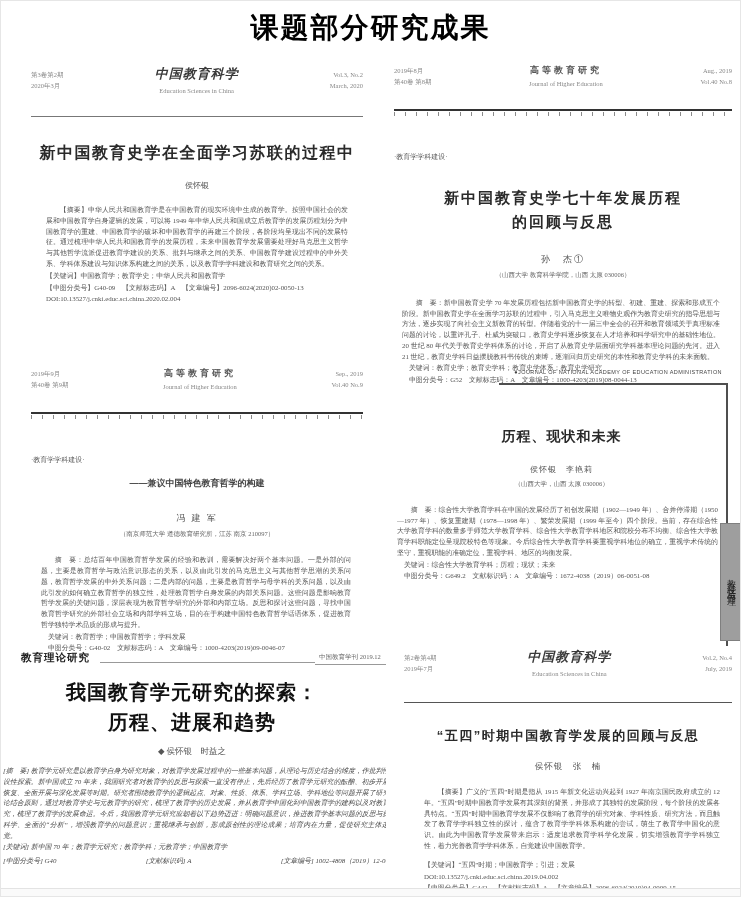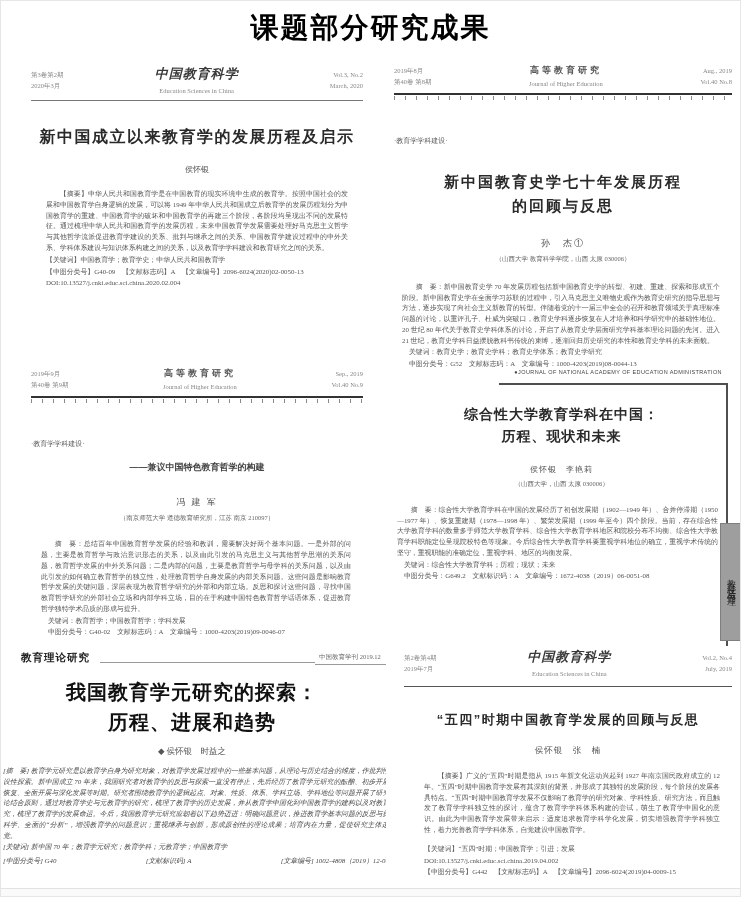--- a/index.html
+++ b/index.html
@@ -15,21 +15,21 @@
   }
   .paper { position:absolute; }
   .paper-a { left:30px;  top:62px;  width:332px; }
   .paper-b { left:393px; top:62px;  width:338px; }
   .paper-c { left:30px;  top:365px; width:332px; }
   .paper-d { left:390px; top:368px; width:341px; height:277px; }
   .paper-e { left:0;     top:645px; width:455px; height:245px; overflow:hidden; z-index:1; }
   .paper-f { left:385px; top:645px; width:356px; height:245px; background:#fff; z-index:2; }
 
   
-  .jheader { display:flex; justify-content:space-between; align-items:center; padding-bottom:4px; }
+  .jheader { display:flex; justify-content:space-between; align-items:center; padding-bottom:20px; }
   .rule-thin  { border-bottom:1.2px solid #777; }
   .rule-thick { border-bottom:2.5px solid #333; }
   .jh-col { font-size:6.5px; color:#888; line-height:1.7; }
   .jh-col.left  { text-align:left; }
   .jh-col.right { text-align:right; }
   .jh-col.center{ text-align:center; }
   .jname-script { font-size:13px; font-weight:bold; font-style:italic; color:#3a3a3a; letter-spacing:1px; }
   .jname-song   { font-size:9px; font-weight:bold; color:#555; letter-spacing:3px; }
   .jh-en { font-size:6.5px; color:#888; }
   .ticks { height:4px; margin-top:1px;
@@ -115,21 +115,21 @@
       </div>
       <div class="jh-col center">
         <div class="jname-script">中国教育科学</div>
         <div class="jh-en">Education Sciences in China</div>
       </div>
       <div class="jh-col right">
         <div>Vol.3, No.2</div>
         <div>March, 2020</div>
       </div>
     </div>
-    <h2 class="p-title title-a">新中国成立以来教育学的发展历程及启示</h2>
+    <h2 class="p-title title-a">新中国教育史学在全面学习苏联的过程中</h2>
     <div class="authors author-a">侯怀银</div>
     <div class="abs abs-a">
       <p class="ind2">【摘要】中华人民共和国教育学是在中国教育的现实环境中生成的教育学。按照中国社会的发展和中国教育学自身逻辑的发展，可以将 1949 年中华人民共和国成立后教育学的发展历程划分为中国教育学的重建、中国教育学的破坏和中国教育学的再建三个阶段，各阶段均呈现出不同的发展特征。通过梳理中华人民共和国教育学的发展历程，未来中国教育学发展需要处理好马克思主义哲学与其他哲学流派促进教育学建设的关系、批判与继承之间的关系、中国教育学建设过程中的中外关系、学科体系建设与知识体系构建之间的关系，以及教育学学科建设和教育研究之间的关系。</p>
       <p>【关键词】中国教育学；教育学史；中华人民共和国教育学</p>
       <p>【中图分类号】G40-09　【文献标志码】A　【文章编号】2096-6024(2020)02-0050-13</p>
       <p>DOI:10.13527/j.cnki.educ.sci.china.2020.02.004</p>
     </div>
   </section>
 
   <section class="paper paper-b">
@@ -183,21 +183,21 @@
       <p class="ind2">摘　要：总结百年中国教育哲学发展的经验和教训，需要解决好两个基本问题。一是外部的问题，主要是教育哲学与政治意识形态的关系，以及由此引发的马克思主义与其他哲学思潮的关系问题，教育哲学发展的中外关系问题；二是内部的问题，主要是教育哲学与母学科的关系问题，以及由此引发的如何确立教育哲学的独立性，处理教育哲学自身发展的内部关系问题。这些问题是影响教育哲学发展的关键问题，深层表现为教育哲学研究的外部和内部立场。反思和探讨这些问题，寻找中国教育哲学研究的外部社会立场和内部学科立场，目的在于构建中国特色教育哲学话语体系，促进教育哲学独特学术品质的形成与提升。</p>
       <p class="ind1">关键词：教育哲学；中国教育哲学；学科发展</p>
       <p class="ind1">中图分类号：G40-02　文献标志码：A　文章编号：1000-4203(2019)09-0046-07</p>
     </div>
   </section>
 
   <section class="paper paper-d">
     <div class="d-journal-line">●JOURNAL OF NATIONAL ACADEMY OF EDUCATION ADMINISTRATION</div>
     <div class="dbox-top"></div>
     <div class="dbox-right"></div>
-    <h2 class="p-title title-d"><span>综合性大学教育学科在中国：</span><br><span>历程、现状和未来</span></h2>
+    <h2 class="p-title title-d"><br><span>历程、现状和未来</span></h2>
     <div class="authors author-d">侯怀银　李艳莉</div>
     <div class="affil">（山西大学，山西 太原 030006）</div>
     <div class="abs abs-d">
       <p class="ind2">摘　要：综合性大学教育学科在中国的发展经历了初创发展期（1902—1949 年）、合并停滞期（1950—1977 年）、恢复重建期（1978—1998 年）、繁荣发展期（1999 年至今）四个阶段。当前，存在综合性大学教育学科的数量多于师范大学教育学科、综合性大学教育学科地区和院校分布不均衡、综合性大学教育学科职能定位呈现院校特色等现象。今后综合性大学教育学科要重视学科地位的确立，重视学术传统的坚守，重视职能的准确定位，重视学科、地区的均衡发展。</p>
       <p class="ind1">关键词：综合性大学教育学科；历程；现状；未来</p>
       <p class="ind1">中图分类号：G649.2　文献标识码：A　文章编号：1672-4038（2019）06-0051-08</p>
     </div>
   </section>
 
   <section class="paper paper-e">

